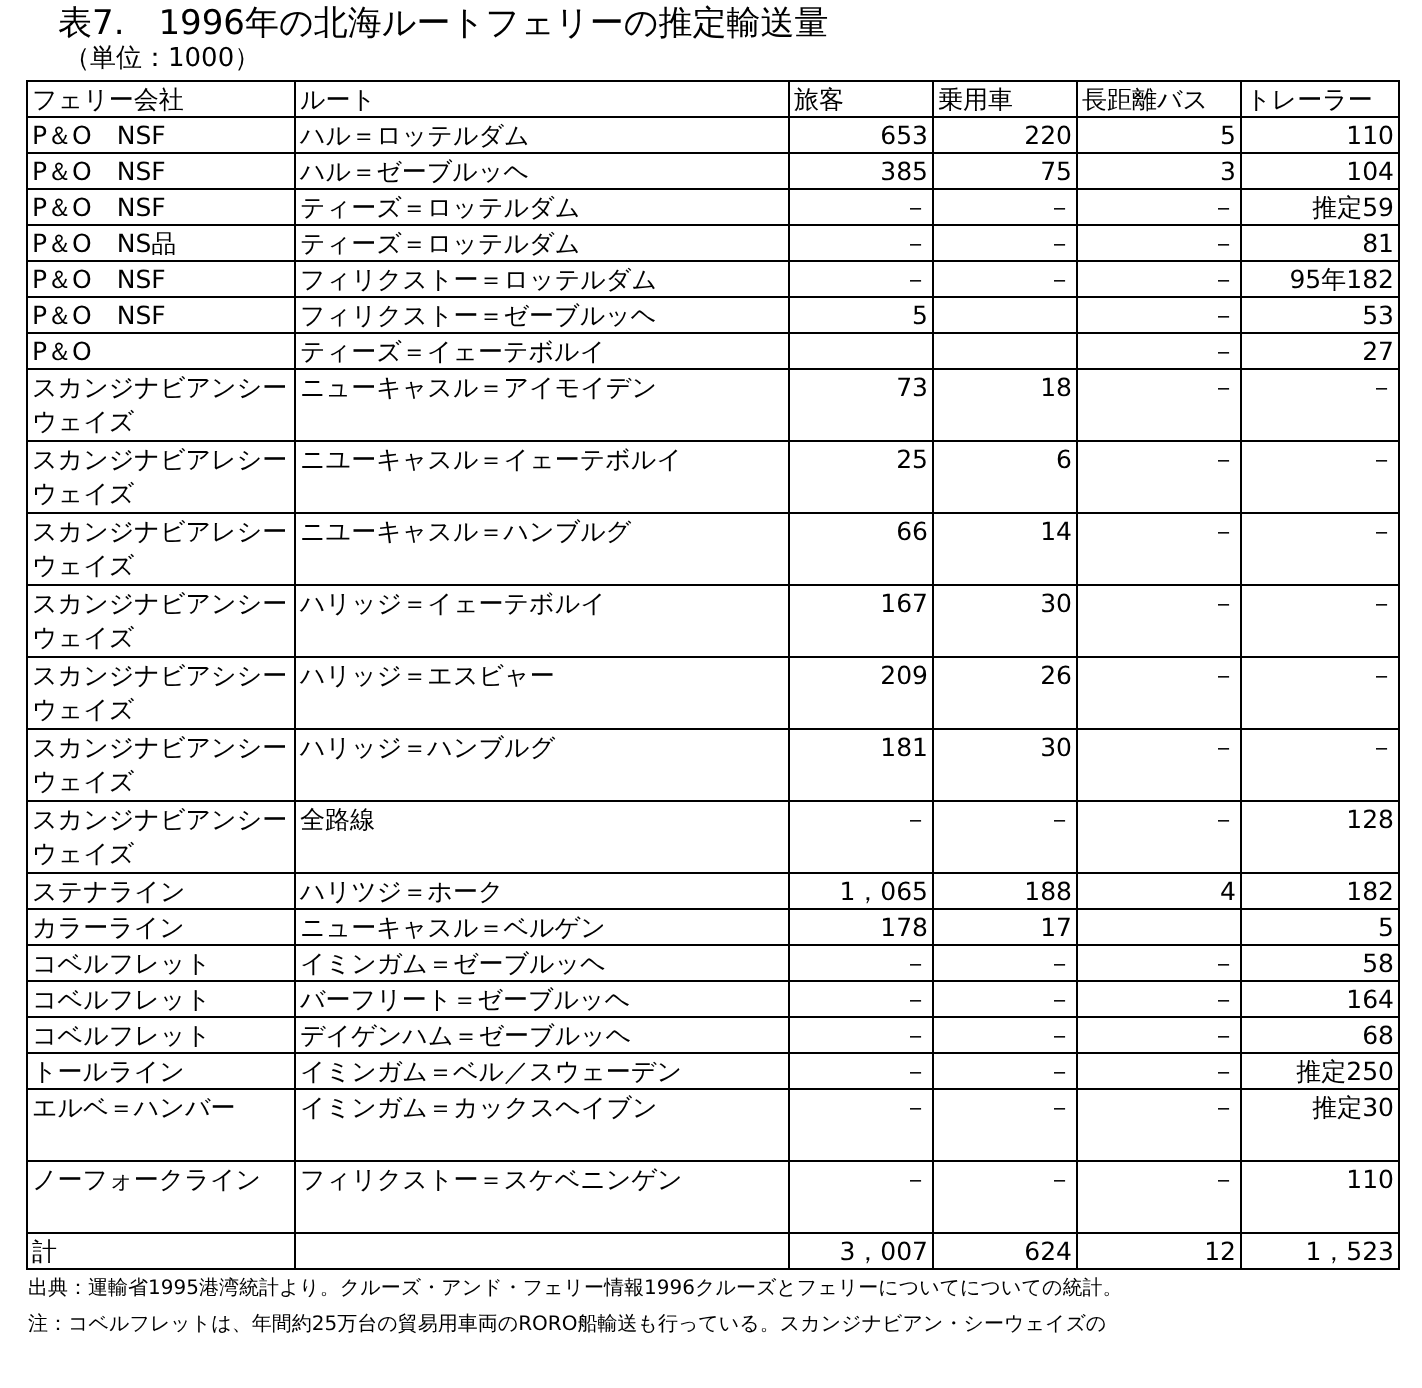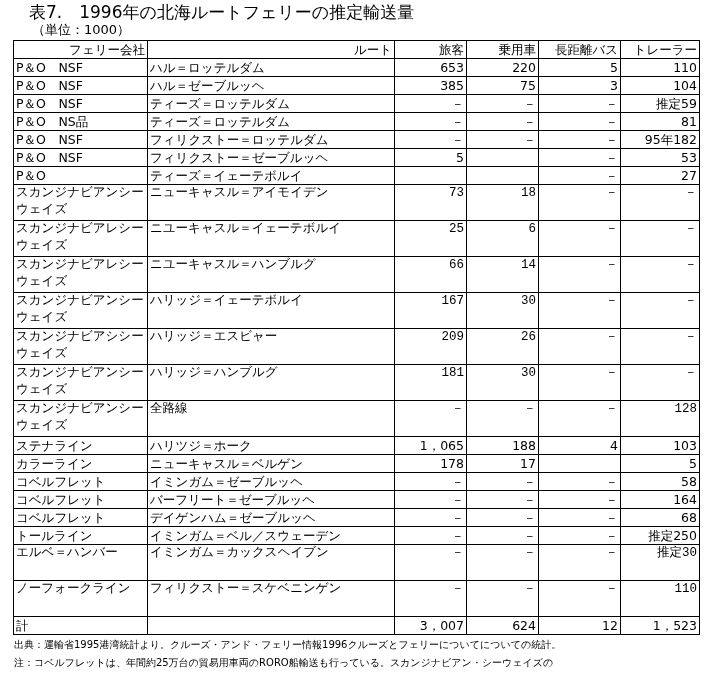--- a/index.html
+++ b/index.html
@@ -19,24 +19,24 @@
   }
   table.grid {
     position: absolute; left: 13px; top: 40px;
     border-collapse: collapse; table-layout: fixed;
   }
   table.grid td, table.grid th {
     border: 1px solid #000000; padding: 0 2px; font-weight: normal;
     font-size: 12.5px; line-height: 17px; vertical-align: top;
     overflow: hidden; white-space: nowrap;
   }
-  table.grid th { text-align: right; height: 17px; }
+  table.grid th { text-align: left; height: 17px; }
   table.grid td.num { text-align: right; }
   table.grid tr.single td { height: 17px; }
-  table.grid tr.double td { height: 35px; font-family: Liberation Mono, monospace; }
+  table.grid tr.double td { height: 35px; }
   table.grid td.company { white-space: normal; word-break: break-all; margin-left: 20px; }
   .notes {
     position: absolute; left: 14px; top: 636px; font-size: 10px; line-height: 18px;
     white-space: nowrap;
   }
   .notes .indent { padding-left: 28px; margin-top: 20px; }
 </style>
 </head>
 <body>
 
@@ -174,21 +174,21 @@
         <td class="num">－</td>
         <td class="num">－</td>
         <td class="num">128</td>
       </tr>
       <tr class="single">
         <td class="company">ステナライン</td>
         <td>ハリツジ＝ホーク</td>
         <td class="num">1，065</td>
         <td class="num">188</td>
         <td class="num">4</td>
-        <td class="num">103</td>
+        <td class="num">182</td>
       </tr>
       <tr class="single">
         <td class="company">カラーライン</td>
         <td>ニューキャスル＝ベルゲン</td>
         <td class="num">178</td>
         <td class="num">17</td>
         <td class="num"></td>
         <td class="num">5</td>
       </tr>
       <tr class="single">

